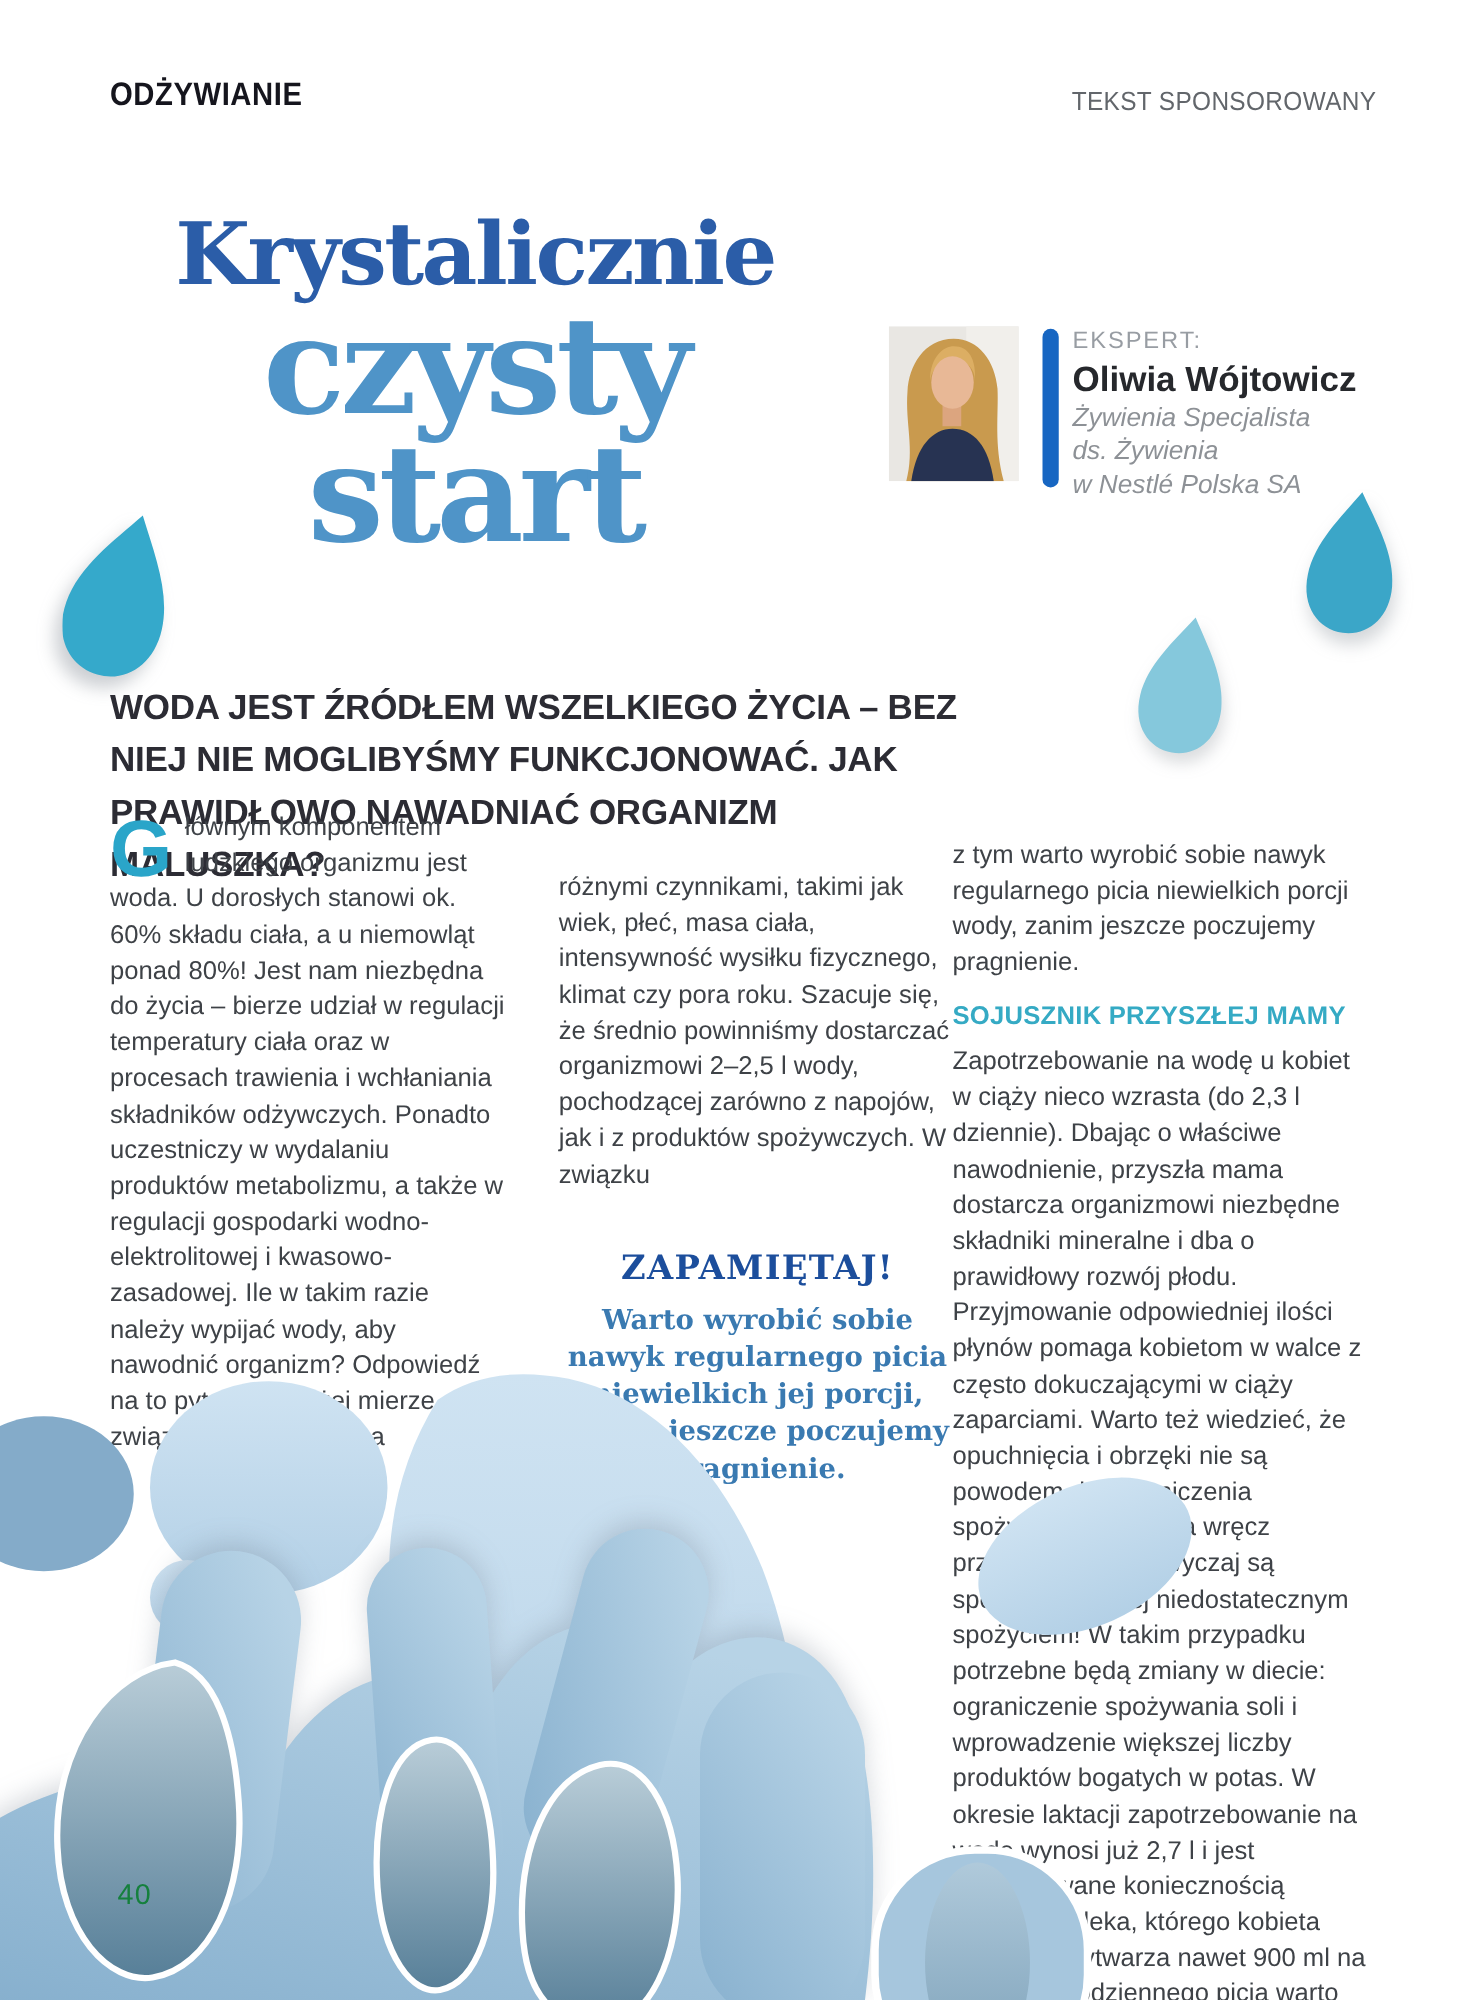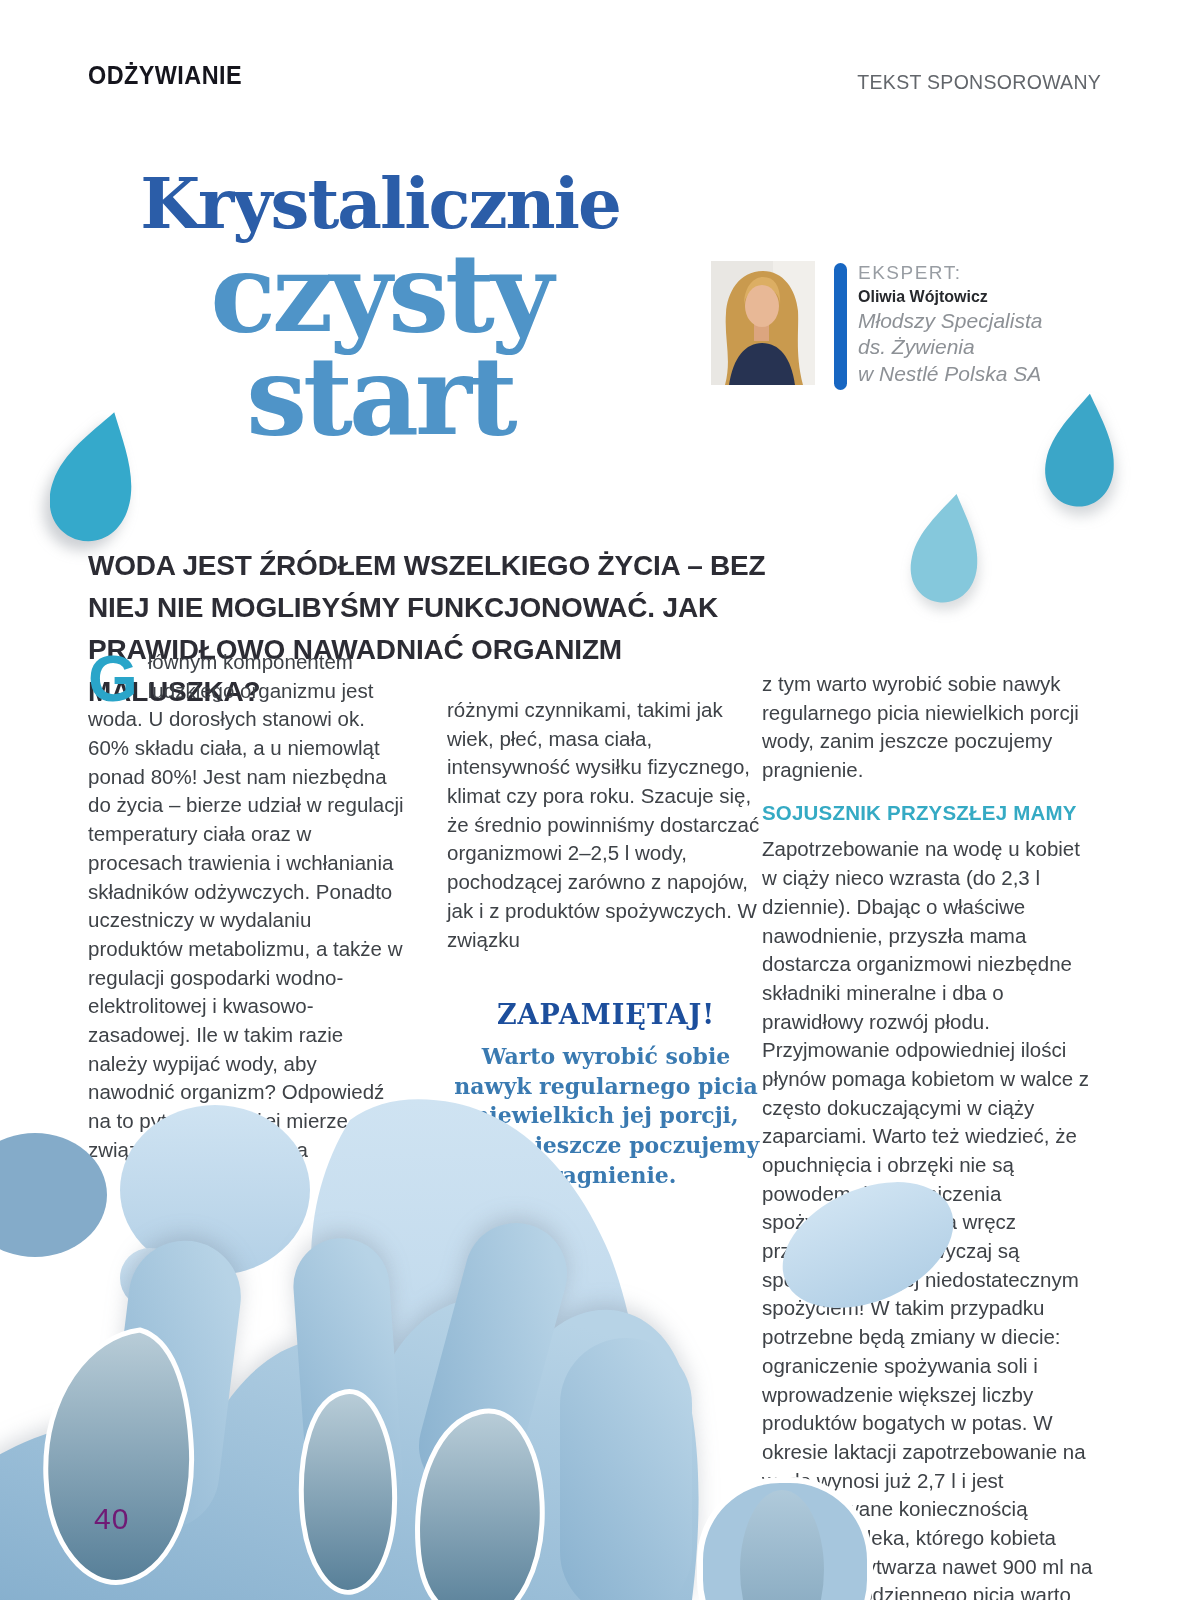--- a/index.html
+++ b/index.html
@@ -24,21 +24,21 @@
   .drop svg{display:block;}
   .drop-left{left:50px;top:406px;filter:drop-shadow(-6px 9px 7px rgba(110,118,128,.35));}
   .drop-right-dark{left:1036px;top:390px;filter:drop-shadow(2px 9px 7px rgba(110,118,128,.30));}
   .drop-right-light{left:904px;top:490px;filter:drop-shadow(2px 8px 6px rgba(110,118,128,.25));}
 
   
   .expert-photo{position:absolute;left:711px;top:261px;width:104px;height:124px;}
   .expert-bar{position:absolute;left:834px;top:263px;width:13px;height:127px;border-radius:7px;background:#1766c2;}
   .expert-text{position:absolute;left:858px;top:262px;width:270px;}
   .expert-label{font-size:19px;color:#989da3;letter-spacing:1.5px;margin-bottom:4px;}
-  .expert-name{font-size:16px;font-weight:bold;color:#26282c;margin-bottom:2px;}
+  .expert-name{font-size:28px;font-weight:bold;color:#26282c;margin-bottom:2px;}
   .expert-role{font-size:21px;font-style:italic;color:#8d9196;line-height:1.25;}
 
   
   .intro{position:absolute;left:88px;top:545px;width:690px;font-size:28px;font-weight:bold;
         color:#2c2c34;line-height:1.5;letter-spacing:-.2px;}
 
   
   .col{position:absolute;top:648px;font-size:20.5px;line-height:1.4;color:#3e4247;}
   .col p{margin:0;}
   .col-1{left:88px;width:318px;}
@@ -46,21 +46,21 @@
   .col-3{left:762px;width:336px;}
   .dropcap{float:left;font-size:64px;line-height:52px;font-weight:bold;color:#2aa5c9;margin:5px 10px 0 0;}
   .callout{margin-top:42px;text-align:center;font-family:"DejaVu Serif",serif;font-weight:bold;}
   .callout-title{font-size:27px;color:#1c4e9c;letter-spacing:1px;margin-bottom:8px;}
   .callout-body{font-size:22px;color:#3a7ab1;line-height:1.35;}
   .col-3 .p1{margin-bottom:14px;margin-top:22px;}
   .subheading{font-weight:bold;color:#35aac4;font-size:20.5px;letter-spacing:.2px;margin:0 0 8px 0;}
 
   
   .splash{position:absolute;left:0;top:1040px;width:1187px;height:560px;}
-  .page-number{position:absolute;left:94px;top:1502px;color:#701a75;font-size:30px;letter-spacing:1px;}
+  .page-number{position:absolute;left:94px;top:1502px;color:#15803d;font-size:23px;letter-spacing:1px;}
 </style>
 </head>
 <body>
 
 <div class="page">
 
   <div class="section-label">ODŻYWIANIE</div>
   <div class="sponsored-label">TEKST SPONSOROWANY</div>
 
   <div class="title">
@@ -99,21 +99,21 @@
       <path d="M33,44 C33,24 44,16 52,16 C64,16 70,26 69,44 C69,32 60,26 50,28 C40,30 34,34 33,44 Z" fill="#dcae63"></path>
       <rect x="43" y="60" width="15" height="20" fill="#dca57f"></rect>
       <ellipse cx="51" cy="45" rx="17" ry="21" fill="#e8b896"></ellipse>
       <path d="M18,124 C22,96 35,82 51,82 C68,82 80,96 84,124 Z" fill="#273352"></path>
     </svg>
   </div>
   <div class="expert-bar"></div>
   <div class="expert-text">
     <div class="expert-label">EKSPERT:</div>
     <div class="expert-name">Oliwia Wójtowicz</div>
-    <div class="expert-role">Młodszy Specjalista</div>
+    <div class="expert-role">Żywienia Specjalista</div>
     <div class="expert-role">ds. Żywienia</div>
     <div class="expert-role">w Nestlé Polska SA</div>
   </div>
 
   <div class="intro">WODA JEST ŹRÓDŁEM WSZELKIEGO ŻYCIA – BEZ NIEJ NIE MOGLIBYŚMY FUNKCJONOWAĆ. JAK PRAWIDŁOWO NAWADNIAĆ ORGANIZM MALUSZKA?</div>
 
   <div class="col col-1">
     <p><span class="dropcap">G</span><span>łównym komponentem ludzkiego organizmu jest woda. U dorosłych stanowi ok. 60% składu ciała, a u niemowląt ponad 80%! Jest nam niezbędna do życia – bierze udział w regulacji temperatury ciała oraz w procesach trawienia i wchłaniania składników odżywczych. Ponadto uczestniczy w wydalaniu produktów metabolizmu, a także w regulacji gospodarki wodno-elektrolitowej i kwasowo-zasadowej. Ile w takim razie należy wypijać wody, aby nawodnić organizm? Odpowiedź na to pytanie w dużej mierze związana jest z wieloma</span></p>
   </div>
 

